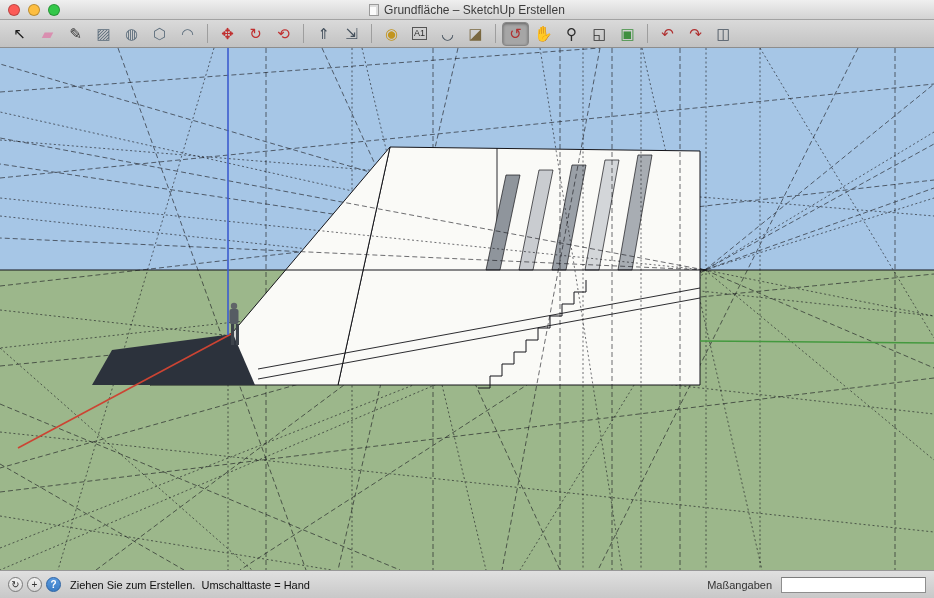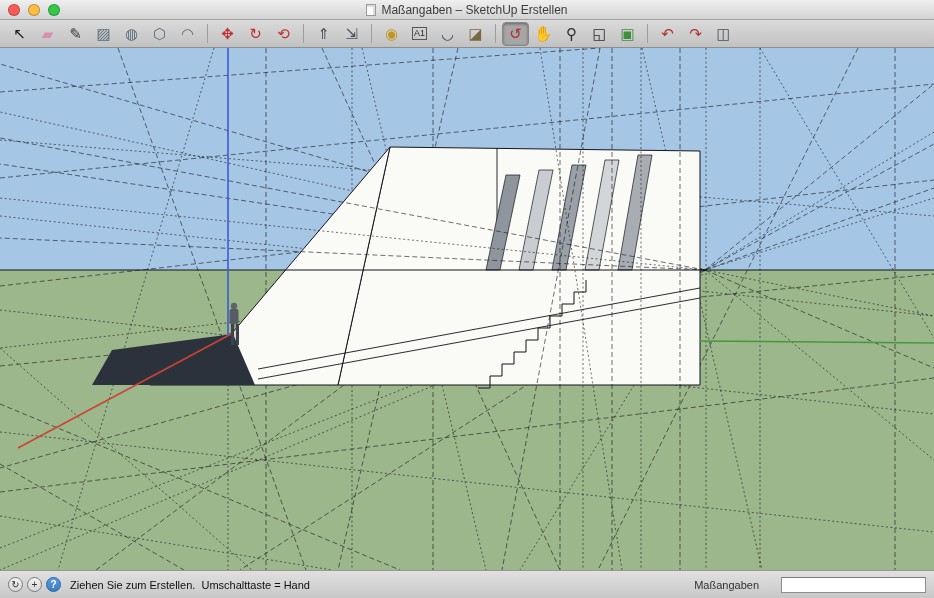--- a/index.html
+++ b/index.html
@@ -33,38 +33,38 @@
   
   .statusbar{height:28px;flex:0 0 28px;background:linear-gradient(#e0e0e0,#c8c8c8);
     border-top:1px solid #989898;display:flex;align-items:center;padding:0 8px;font-size:11px;color:#1e1e1e}
   .sb-icons{display:flex;gap:4px;margin-right:9px}
   .sb-icon{width:15px;height:15px;border-radius:50%;border:1px solid #7a7a7a;display:flex;
     align-items:center;justify-content:center;font-size:10px;color:#333;
     background:linear-gradient(#f2f2f2,#d8d8d8);cursor:default}
   .sb-icon.help{background:linear-gradient(#5a9be0,#3a7cc4);color:#fff;border-color:#2a62a4;font-weight:bold}
   .sb-hint{white-space:pre;color:#111}
   .sb-spacer{flex:1}
-  .measure-label{margin-right:22px;color:#333}
+  .measure-label{margin-right:9px;color:#333}
   .measure-input{width:145px;height:16px;border:1px solid #8e8e8e;border-top-color:#7c7c7c;
     background:#fff;font-size:11px;padding:0 3px;font-family:"Liberation Sans",sans-serif}
 </style>
 </head>
 <body>
 
 <div class="window">
 
   <div class="titlebar">
     <div class="traffic">
       <span class="light" style="background: rgb(252, 91, 87);"></span>
       <span class="light" style="background: rgb(253, 190, 65);"></span>
       <span class="light" style="background: rgb(52, 200, 74);"></span>
     </div>
     <div class="title">
       <span class="doc-icon"></span>
-      <span>Maßangaben – SketchUp Erstellen</span>
+      <span>Grundfläche – SketchUp Erstellen</span>
     </div>
   </div>
 
   <div class="toolbar" id="toolbar">
       <div class="tool">
         <span style="color: rgb(28, 28, 28);">↖</span>
       </div>
       <div class="tool">
         <span style="color: rgb(217, 143, 176);">▰</span>
       </div>

